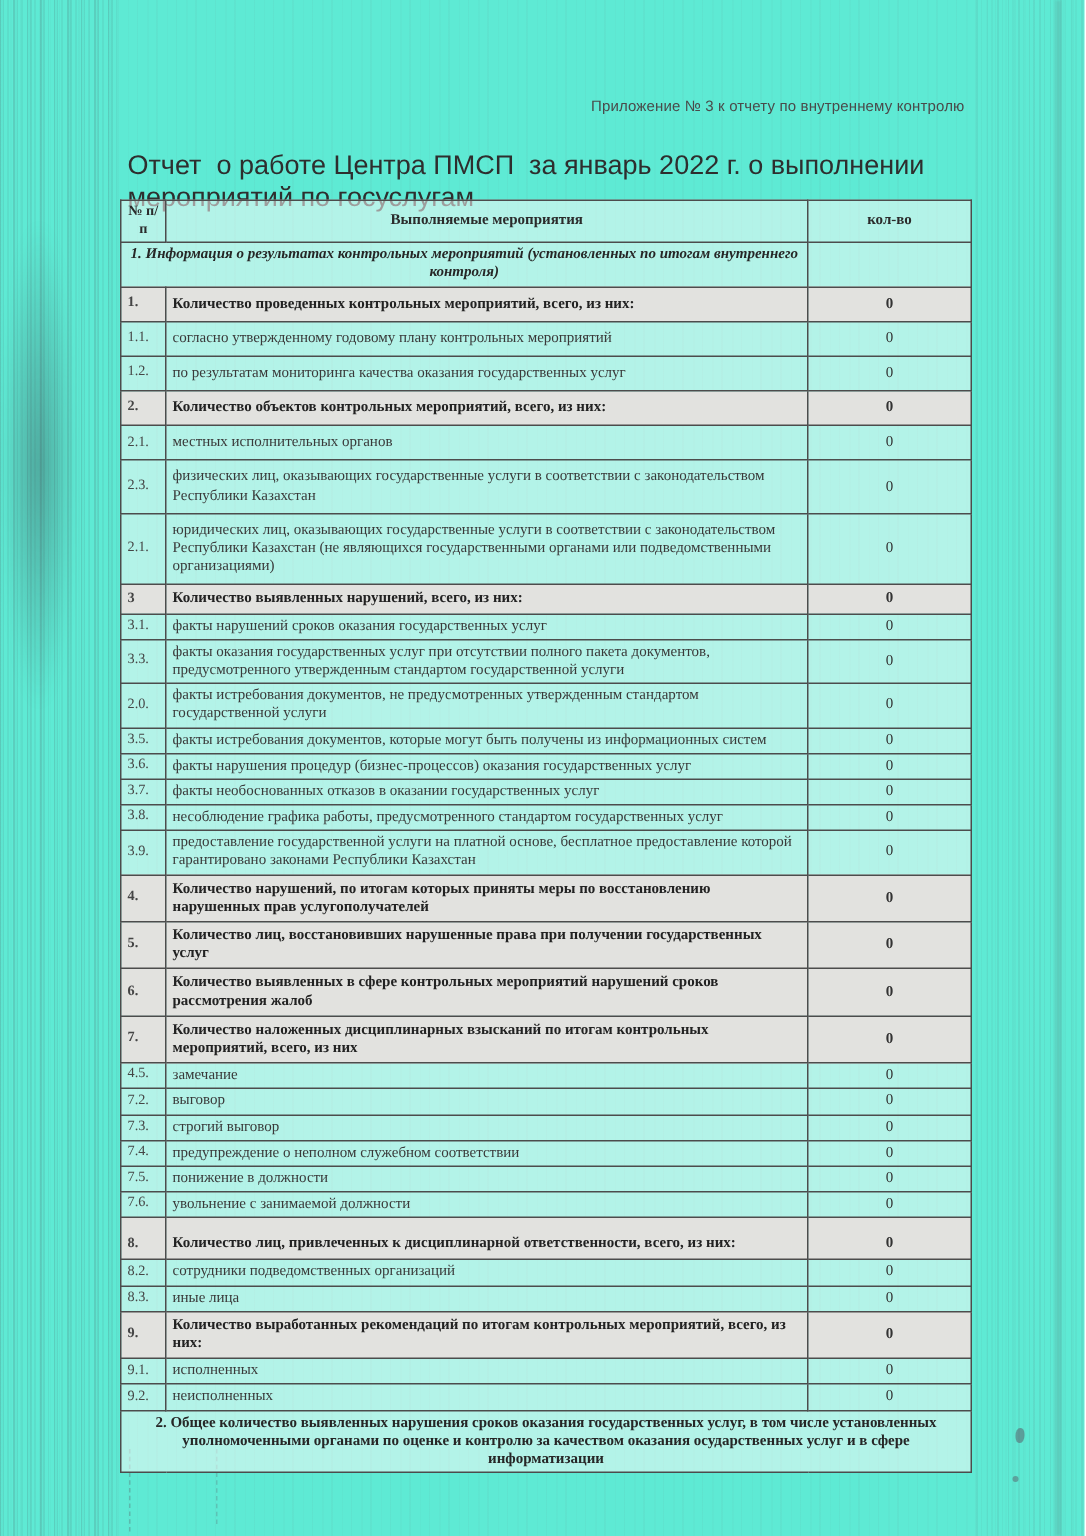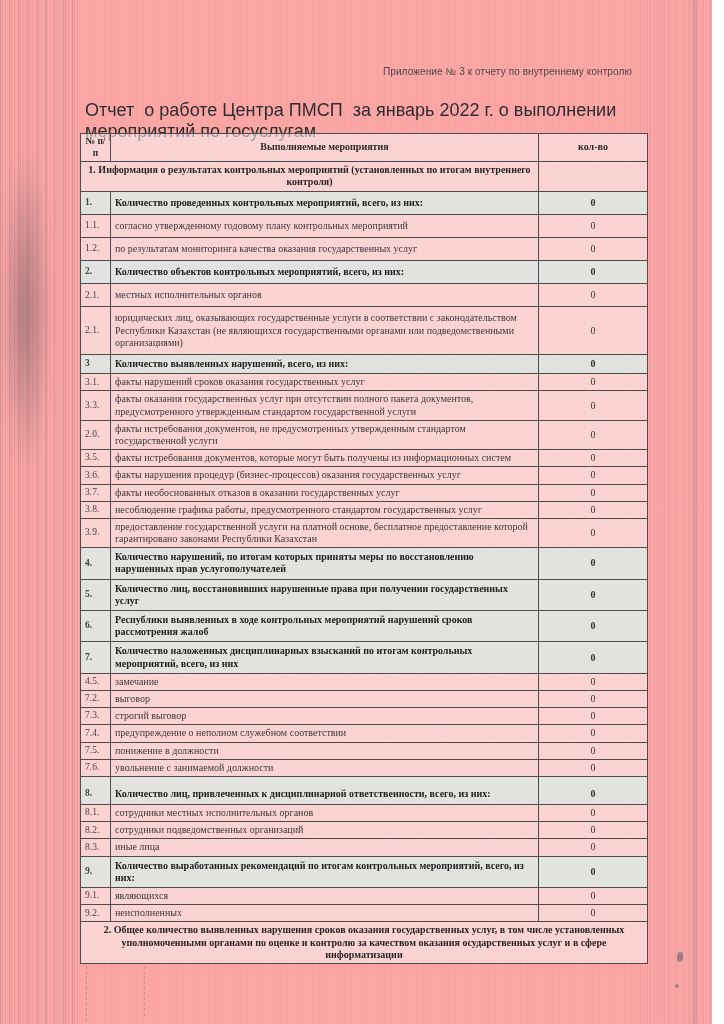--- a/index.html
+++ b/index.html
@@ -1,21 +1,22 @@
 <!DOCTYPE html>
 <html><head>
 <meta charset="utf-8">
 <style>
   html,body{margin:0;padding:0;}
   .page{
     position:relative;
     width:712px;height:1024px;
-    background:#fca5a5;
+    background:#5eead4;
     overflow:hidden;
     font-family:"Liberation Sans", sans-serif;
+    padding-left:11px;
   }
   
   .streaks-page{
     position:absolute;inset:0;pointer-events:none;
     background:repeating-linear-gradient(90deg,
       rgba(100,105,110,.05) 0 1px, transparent 1px 7px,
       rgba(100,105,110,.03) 7px 8px, transparent 8px 13px);
   }
   .streaks-left{
     position:absolute;left:0;top:0;width:78px;height:100%;pointer-events:none;
@@ -66,21 +67,21 @@
     background:rgba(250,249,247,.55);
   }
   table.report td, table.report th{
     border:1px solid #4c4c4c;
     padding:2px 4px;vertical-align:middle;line-height:1.22;
     word-wrap:break-word;
   }
   table.report{border:1.5px solid #3f3f3f;}
   thead th{font-weight:bold;color:#2b2b2b;padding:8px 4px;text-align:center;}
   th.h-num{font-size:9.5px;padding:8px 1px;text-align:center;}
-  .section-row td{font-weight:bold;color:#262626;text-align:center;padding:3px 8px;line-height:1.35;}
+  .section-row td{font-weight:bold;color:#262626;text-align:center;padding:3px 8px;line-height:1.35;font-style:italic;}
   .section2-row td{font-weight:bold;color:#262626;text-align:center;padding:4px 14px;line-height:1.45;}
   .cell-num{text-align:left;font-size:9.5px;color:#454545;padding-left:3px;}
   .cell-text{text-align:left;}
   .cell-val{text-align:center;color:#333;}
   tr.total{font-weight:bold;background:#e2e2df;color:#222;}
   tr.total td{padding-top:3px;padding-bottom:3px;}
   tr.roomy td{padding-top:5px;padding-bottom:5px;}
   tr.gap-above td{padding-top:11px;padding-bottom:4px;}
 </style>
 </head>
@@ -140,20 +141,25 @@
           <td class="cell-num">2.</td>
           <td class="cell-text">Количество объектов контрольных мероприятий, всего, из них:</td>
           <td class="cell-val">0</td>
         </tr>
         <tr class="roomy">
           <td class="cell-num">2.1.</td>
           <td class="cell-text">местных исполнительных органов</td>
           <td class="cell-val">0</td>
         </tr>
         <tr class="roomy">
+          <td class="cell-num">2.3.</td>
+          <td class="cell-text">физических лиц, оказывающих государственные услуги в соответствии с законодательством Республики Казахстан</td>
+          <td class="cell-val">0</td>
+        </tr>
+        <tr class="roomy">
           <td class="cell-num">2.1.</td>
           <td class="cell-text">юридических лиц, оказывающих государственные услуги в соответствии с законодательством Республики Казахстан (не являющихся государственными органами или подведомственными организациями)</td>
           <td class="cell-val">0</td>
         </tr>
         <tr class="total">
           <td class="cell-num">3</td>
           <td class="cell-text">Количество выявленных нарушений, всего, из них:</td>
           <td class="cell-val">0</td>
         </tr>
         <tr>
@@ -201,21 +207,21 @@
           <td class="cell-text">Количество нарушений, по итогам которых приняты меры по восстановлению нарушенных прав услугополучателей</td>
           <td class="cell-val">0</td>
         </tr>
         <tr class="total">
           <td class="cell-num">5.</td>
           <td class="cell-text">Количество лиц, восстановивших нарушенные права при получении государственных услуг</td>
           <td class="cell-val">0</td>
         </tr>
         <tr class="total">
           <td class="cell-num">6.</td>
-          <td class="cell-text">Республики выявленных в ходе контрольных мероприятий нарушений сроков рассмотрения жалоб</td>
+          <td class="cell-text">Количество выявленных в сфере контрольных мероприятий нарушений сроков рассмотрения жалоб</td>
           <td class="cell-val">0</td>
         </tr>
         <tr class="total">
           <td class="cell-num">7.</td>
           <td class="cell-text">Количество наложенных дисциплинарных взысканий по итогам контрольных мероприятий, всего, из них</td>
           <td class="cell-val">0</td>
         </tr>
         <tr>
           <td class="cell-num">4.5.</td>
           <td class="cell-text">замечание</td>
@@ -245,42 +251,37 @@
           <td class="cell-num">7.6.</td>
           <td class="cell-text">увольнение с занимаемой должности</td>
           <td class="cell-val">0</td>
         </tr>
         <tr class="total gap-above">
           <td class="cell-num">8.</td>
           <td class="cell-text">Количество лиц, привлеченных к дисциплинарной ответственности, всего, из них:</td>
           <td class="cell-val">0</td>
         </tr>
         <tr>
-          <td class="cell-num">8.1.</td>
-          <td class="cell-text">сотрудники местных исполнительных органов</td>
-          <td class="cell-val">0</td>
-        </tr>
-        <tr>
           <td class="cell-num">8.2.</td>
           <td class="cell-text">сотрудники подведомственных организаций</td>
           <td class="cell-val">0</td>
         </tr>
         <tr>
           <td class="cell-num">8.3.</td>
           <td class="cell-text">иные лица</td>
           <td class="cell-val">0</td>
         </tr>
         <tr class="total">
           <td class="cell-num">9.</td>
           <td class="cell-text">Количество выработанных рекомендаций по итогам контрольных мероприятий, всего, из них:</td>
           <td class="cell-val">0</td>
         </tr>
         <tr>
           <td class="cell-num">9.1.</td>
-          <td class="cell-text">являющихся</td>
+          <td class="cell-text">исполненных</td>
           <td class="cell-val">0</td>
         </tr>
         <tr>
           <td class="cell-num">9.2.</td>
           <td class="cell-text">неисполненных</td>
           <td class="cell-val">0</td>
         </tr>
       </tbody>
     <tbody>
       <tr class="section2-row">

